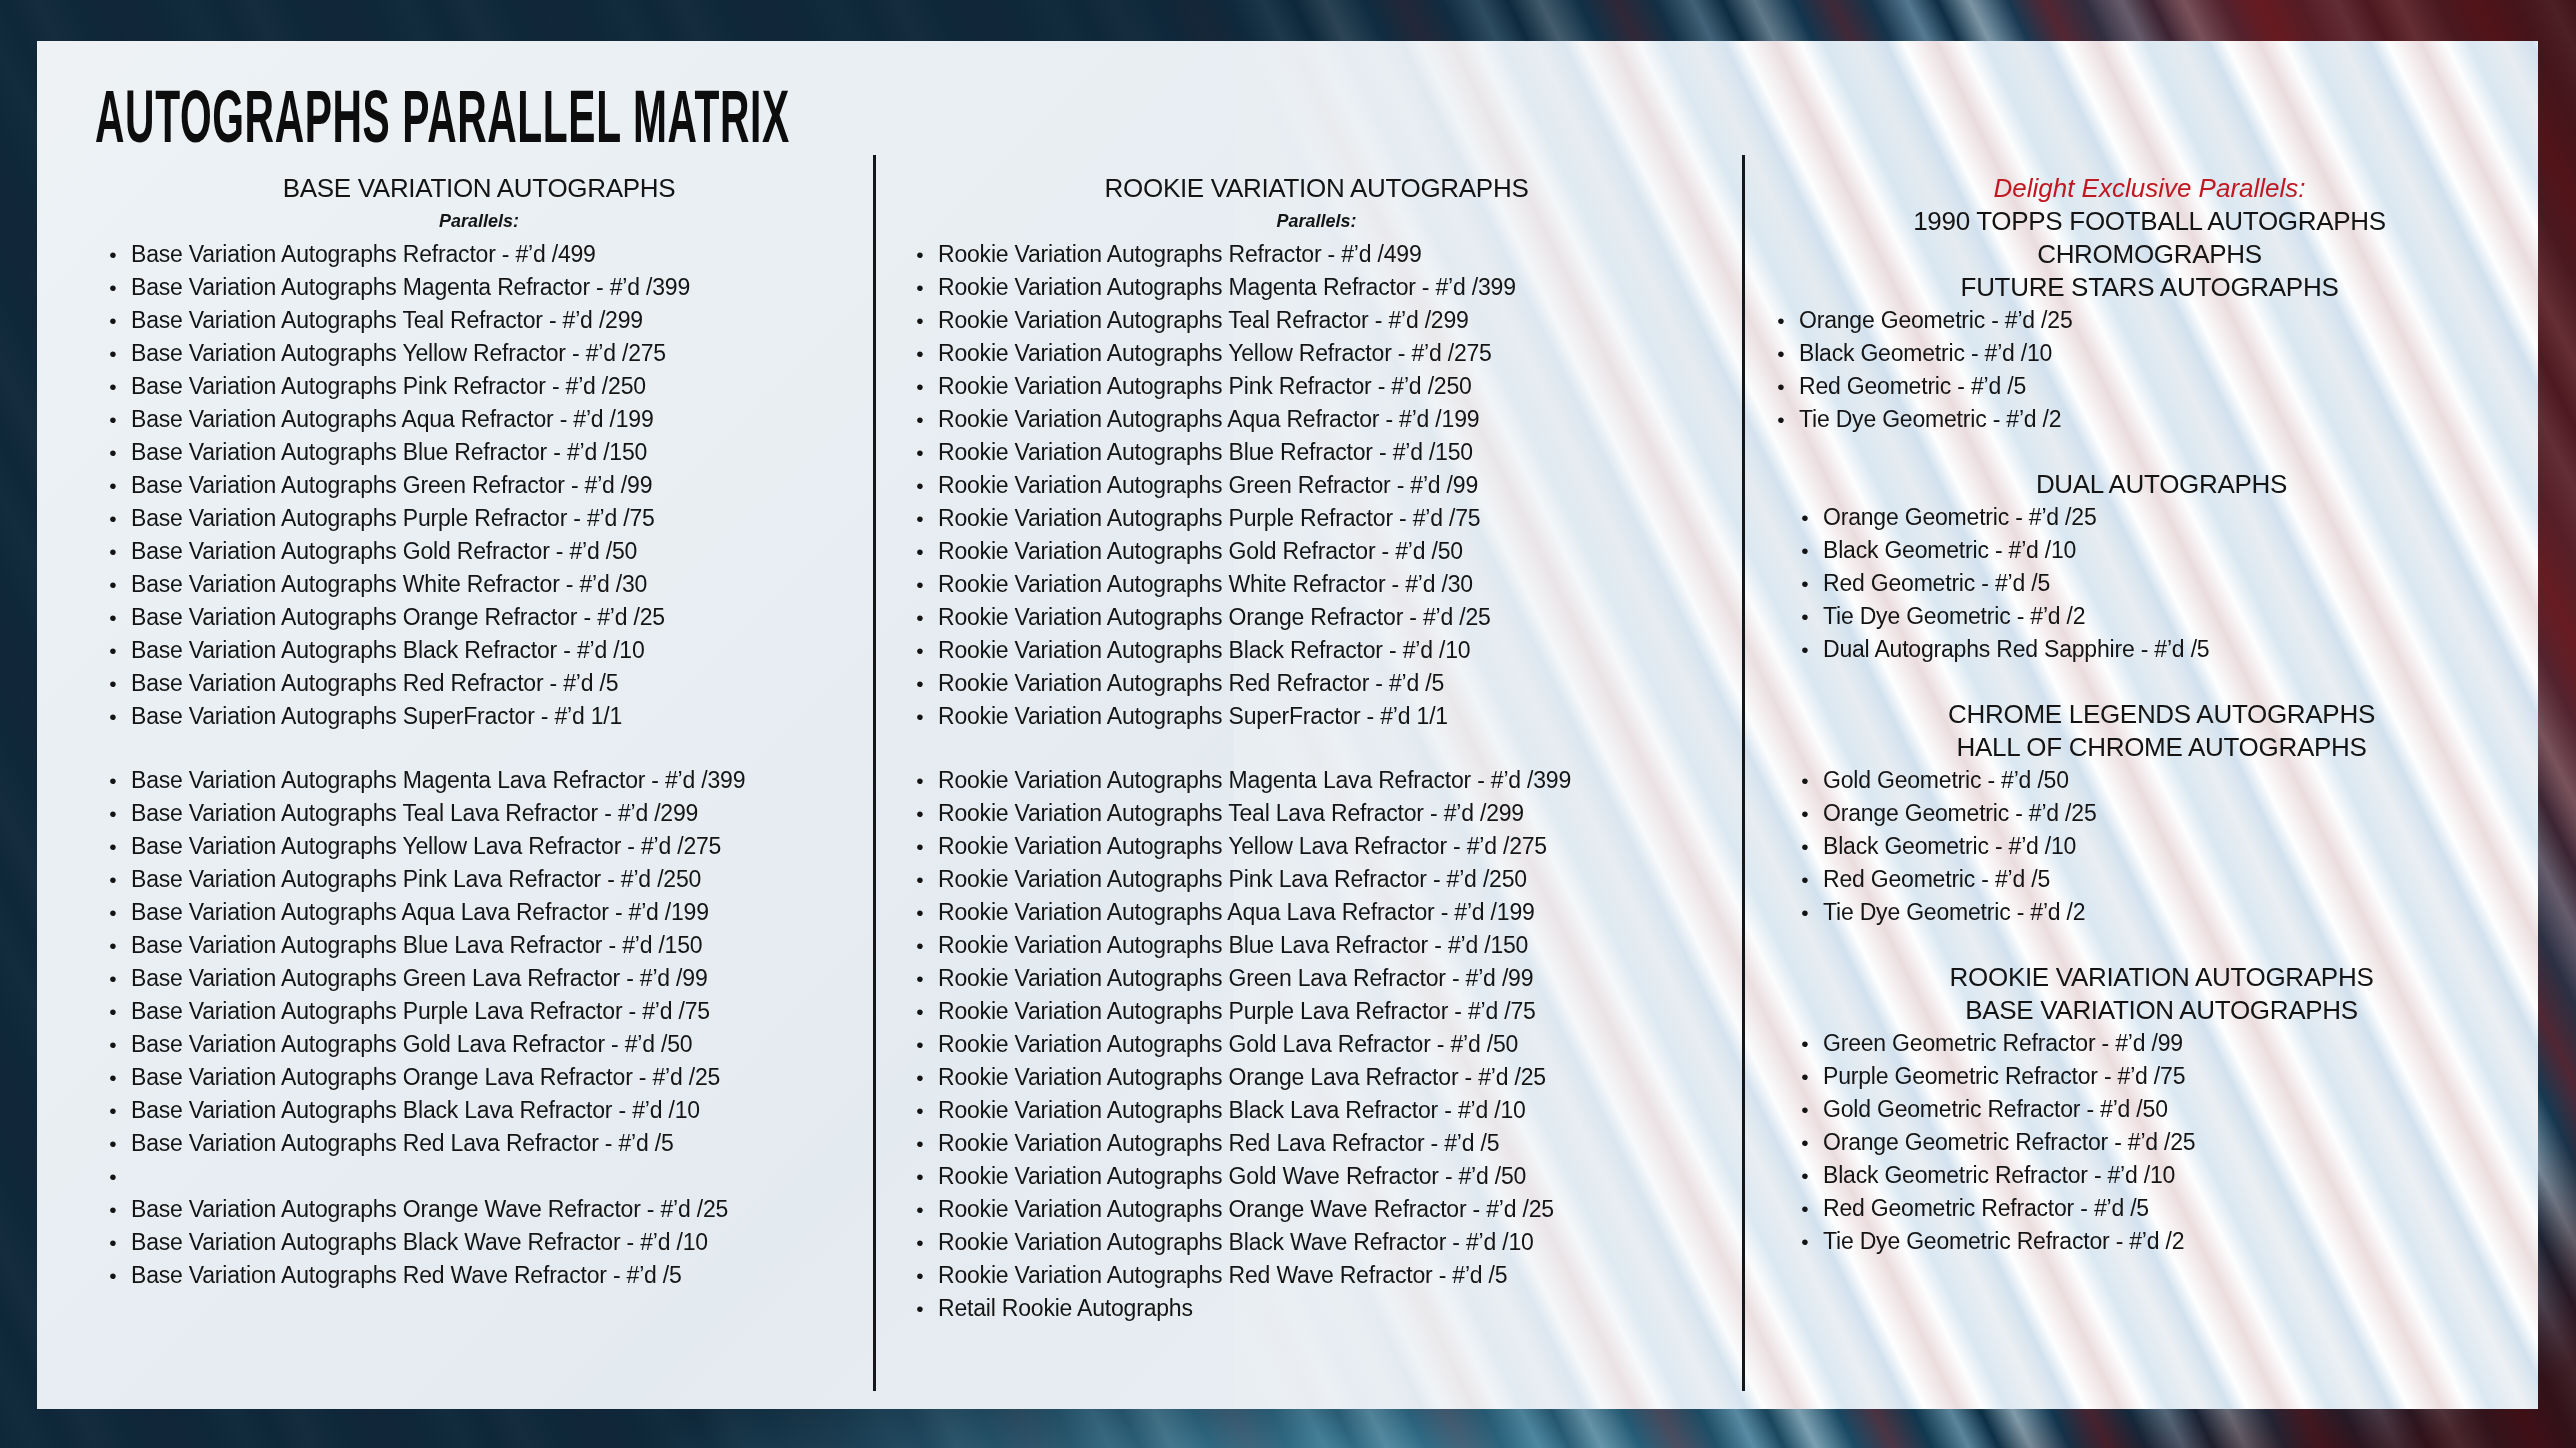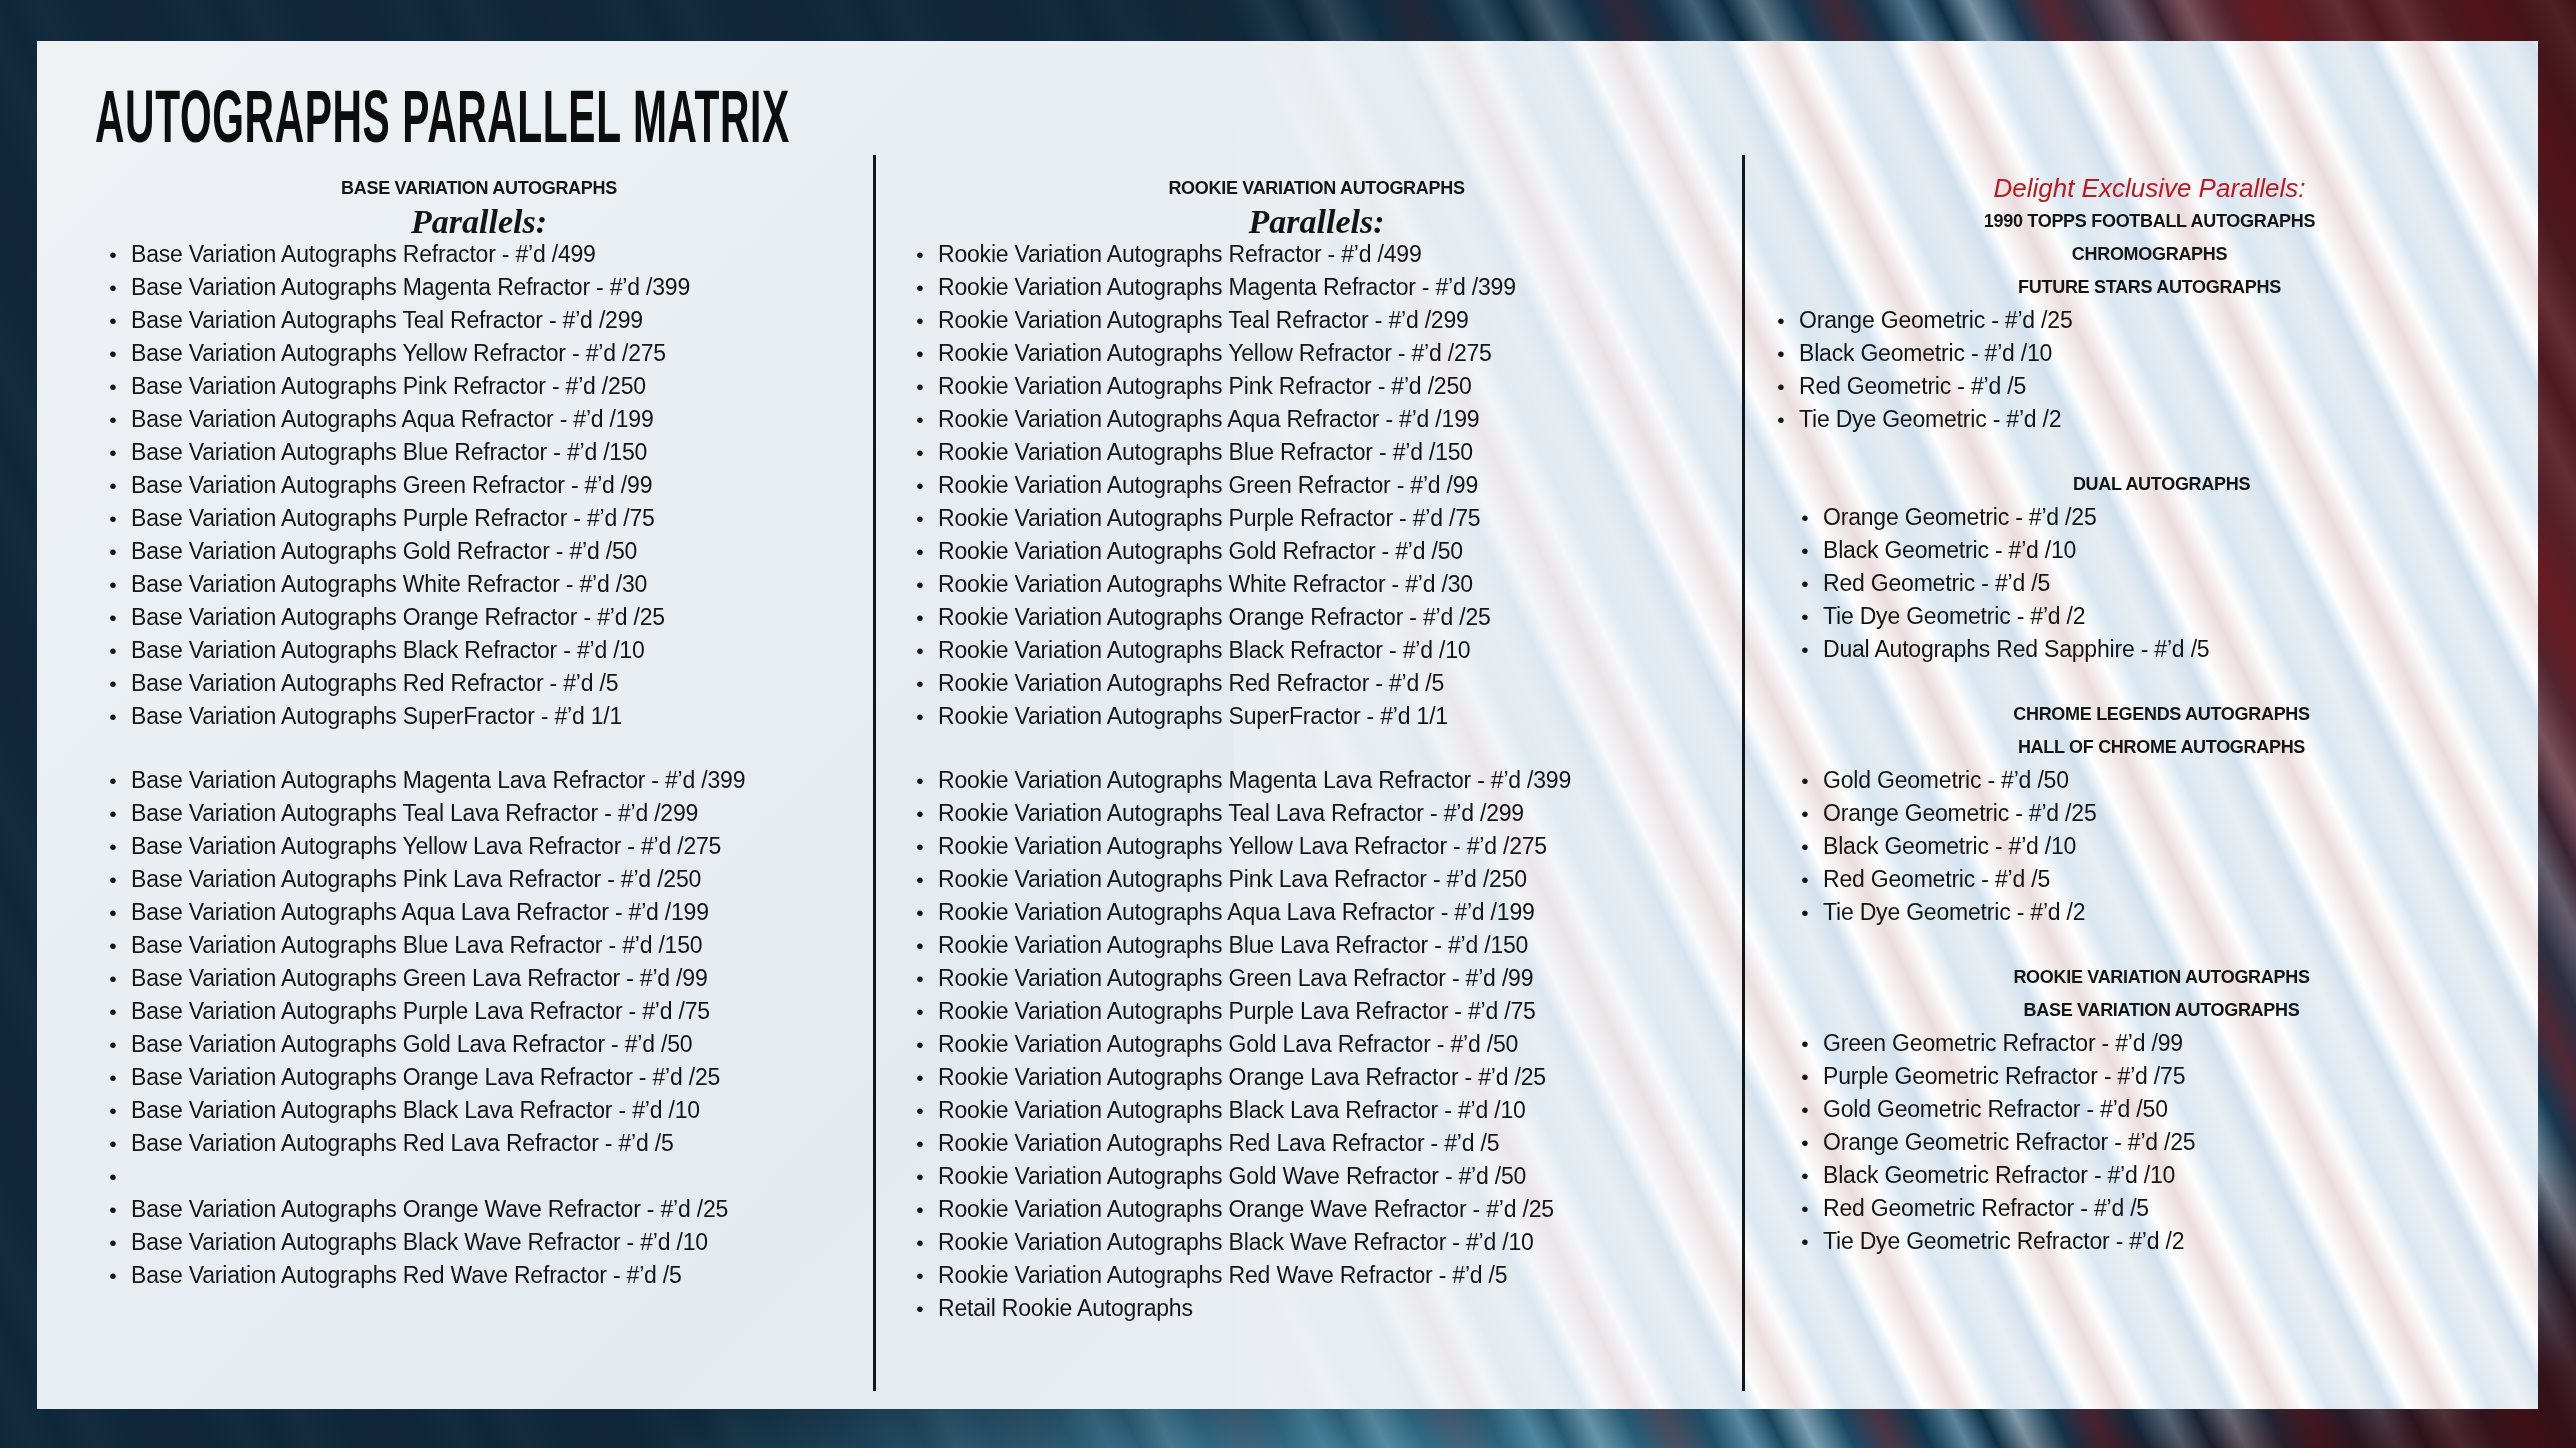--- a/index.html
+++ b/index.html
@@ -39,22 +39,22 @@
     font-size:68px;font-weight:bold;color:#0d0d0d;white-space:nowrap;
     transform:scale(0.60,1.08);transform-origin:0 0;letter-spacing:1px;
   }
   .col{position:absolute;top:131px;color:#141414;}
   .col1{left:58px;width:768px;}
   .col2{left:865px;width:829px;}
   .col3{left:1726px;width:773px;}
   .vline{position:absolute;top:114px;height:1236px;width:2.9px;background:#15181b;}
   .vline1{left:836px;}
   .vline2{left:1705px;}
-  .col-header{font-size:18px;font-weight:bold;line-height:33px;letter-spacing:-0.3px;}
-  .col-subheader{font-size:34px;font-weight:bold;font-style:italic;line-height:33px;font-family:Liberation Serif, serif;}
+  .col-header{font-size:26px;font-weight:normal;line-height:33px;letter-spacing:-0.3px;}
+  .col-subheader{font-size:18px;font-weight:bold;font-style:italic;line-height:33px;}
   .red-heading{font-size:26px;font-weight:normal;font-style:italic;line-height:33px;color:#c01820;}
   .li{display:flex;font-size:23px;line-height:33px;}
   .bullet{flex:0 0 36px;width:36px;font-size:21px;}
   .li-text{letter-spacing:-0.2px;white-space:nowrap;}
   .group2{margin-top:31px;}
   .section + .section{margin-top:32px;margin-left:24px;}
 </style>
 </head>
 <body>
 

